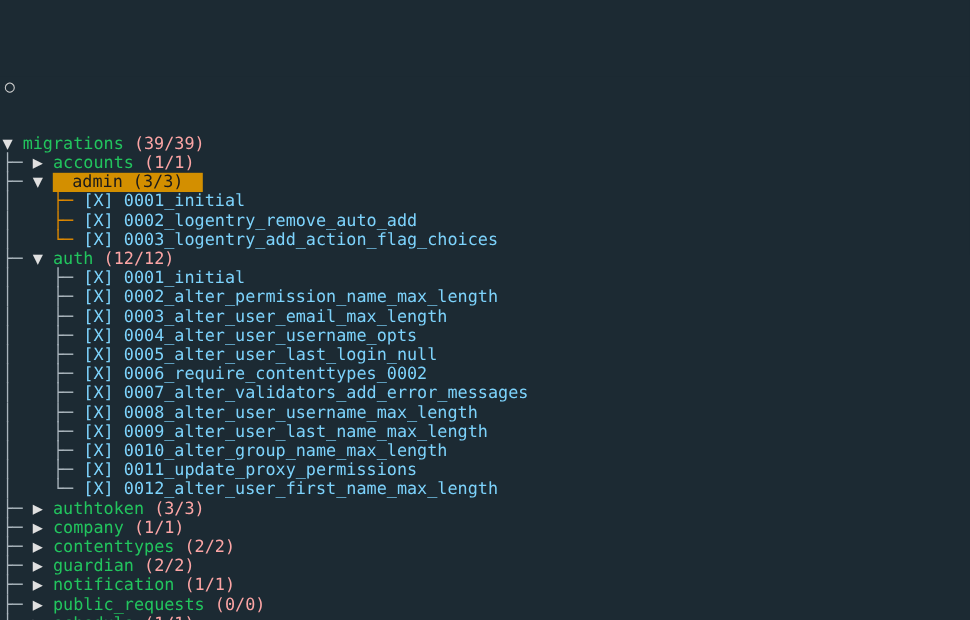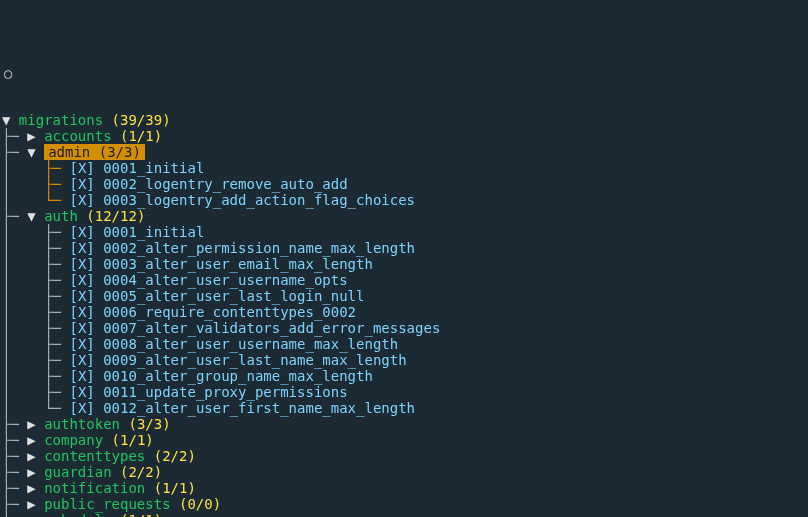--- a/index.html
+++ b/index.html
@@ -27,26 +27,26 @@
     top: 1px;
     color: #cfcfcf;
   }
   .tree {
     padding-left: 2px;
   }
   .line { height: 16px; }
   .branch { color: #aab5bd; }
   .caret { color: #e0e0e0; }
   .appname { color: #22c55e; }
-  .count { color: #fde047; text-align: center; }
+  .count { color: #fca5a5; text-align: center; }
   .mig { color: #7dd3fc; }
   .selected {
     background: #d38f00;
     color: #1a1a1a;
-    padding: 0 4px;
+    padding: 0 16px;
   }
   .sel-branch {
     color: #e08a00;
     font-weight: bold;
   }
 </style>
 </head>
 <body>
 
 

